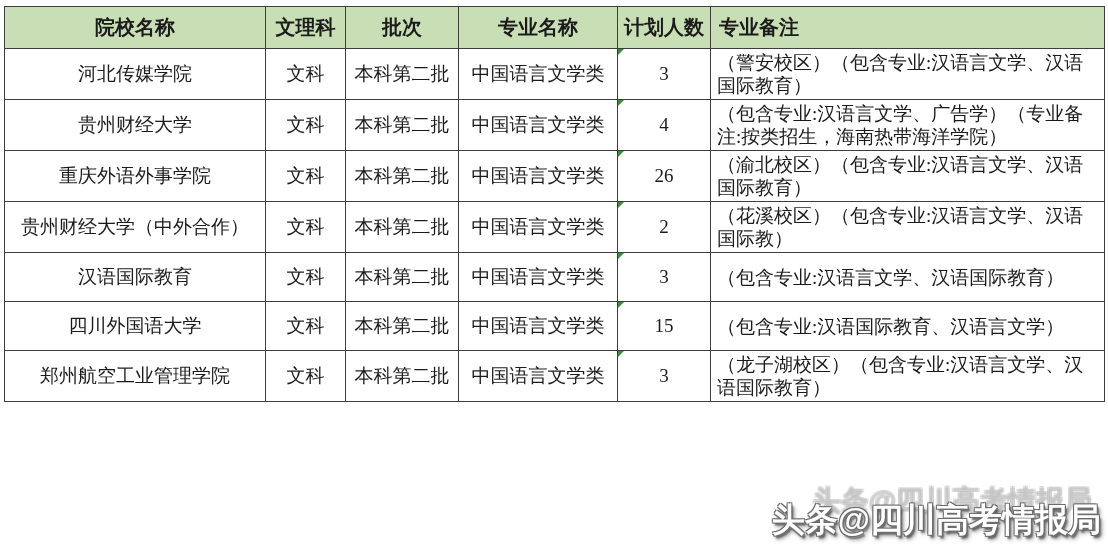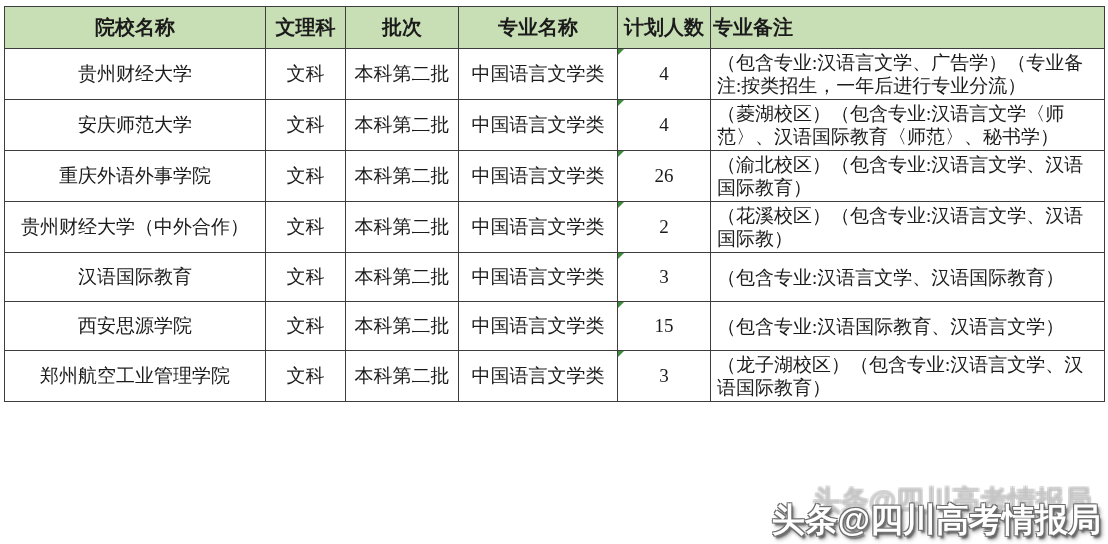--- a/index.html
+++ b/index.html
@@ -37,21 +37,21 @@
   thead th {
     height: 41px;
     background: #c8deb5;
     font-size: 20px;
     font-weight: bold;
     text-align: center;
     padding: 0;
   }
   thead th.remark-h {
     text-align: left;
-    padding-left: 2px;
+    padding-left: 8px;
   }
   tbody tr { height: 49px; }
   tbody td {
     font-size: 19px;
     text-align: center;
     vertical-align: middle;
     padding: 0;
   }
   tbody td.remark {
     text-align: left;
@@ -112,34 +112,34 @@
         <th>院校名称</th>
         <th>文理科</th>
         <th>批次</th>
         <th>专业名称</th>
         <th>计划人数</th>
         <th class="remark-h">专业备注</th>
       </tr>
     </thead>
     <tbody>
       <tr>
+        <td>河北传媒学院</td>
+        <td>文科</td>
+        <td>本科第二批</td>
+        <td>中国语言文学类</td>
+        <td class="count"><span class="tri"></span><span>3</span></td>
+        <td class="remark">（警安校区）（包含专业:汉语言文学、汉语国际教育）</td>
+      </tr>
+      <tr>
         <td>贵州财经大学</td>
         <td>文科</td>
         <td>本科第二批</td>
         <td>中国语言文学类</td>
         <td class="count"><span class="tri"></span><span>4</span></td>
-        <td class="remark">（包含专业:汉语言文学、广告学）（专业备注:按类招生，一年后进行专业分流）</td>
-      </tr>
-      <tr>
-        <td>安庆师范大学</td>
-        <td>文科</td>
-        <td>本科第二批</td>
-        <td>中国语言文学类</td>
-        <td class="count"><span class="tri"></span><span>4</span></td>
-        <td class="remark">（菱湖校区）（包含专业:汉语言文学〈师范〉、汉语国际教育〈师范〉、秘书学）</td>
+        <td class="remark">（包含专业:汉语言文学、广告学）（专业备注:按类招生，海南热带海洋学院）</td>
       </tr>
       <tr>
         <td>重庆外语外事学院</td>
         <td>文科</td>
         <td>本科第二批</td>
         <td>中国语言文学类</td>
         <td class="count"><span class="tri"></span><span>26</span></td>
         <td class="remark">（渝北校区）（包含专业:汉语言文学、汉语国际教育）</td>
       </tr>
       <tr>
@@ -152,21 +152,21 @@
       </tr>
       <tr>
         <td>汉语国际教育</td>
         <td>文科</td>
         <td>本科第二批</td>
         <td>中国语言文学类</td>
         <td class="count"><span class="tri"></span><span>3</span></td>
         <td class="remark">（包含专业:汉语言文学、汉语国际教育）</td>
       </tr>
       <tr>
-        <td>西安思源学院</td>
+        <td>四川外国语大学</td>
         <td>文科</td>
         <td>本科第二批</td>
         <td>中国语言文学类</td>
         <td class="count"><span class="tri"></span><span>15</span></td>
         <td class="remark">（包含专业:汉语国际教育、汉语言文学）</td>
       </tr>
       <tr>
         <td>郑州航空工业管理学院</td>
         <td>文科</td>
         <td>本科第二批</td>

